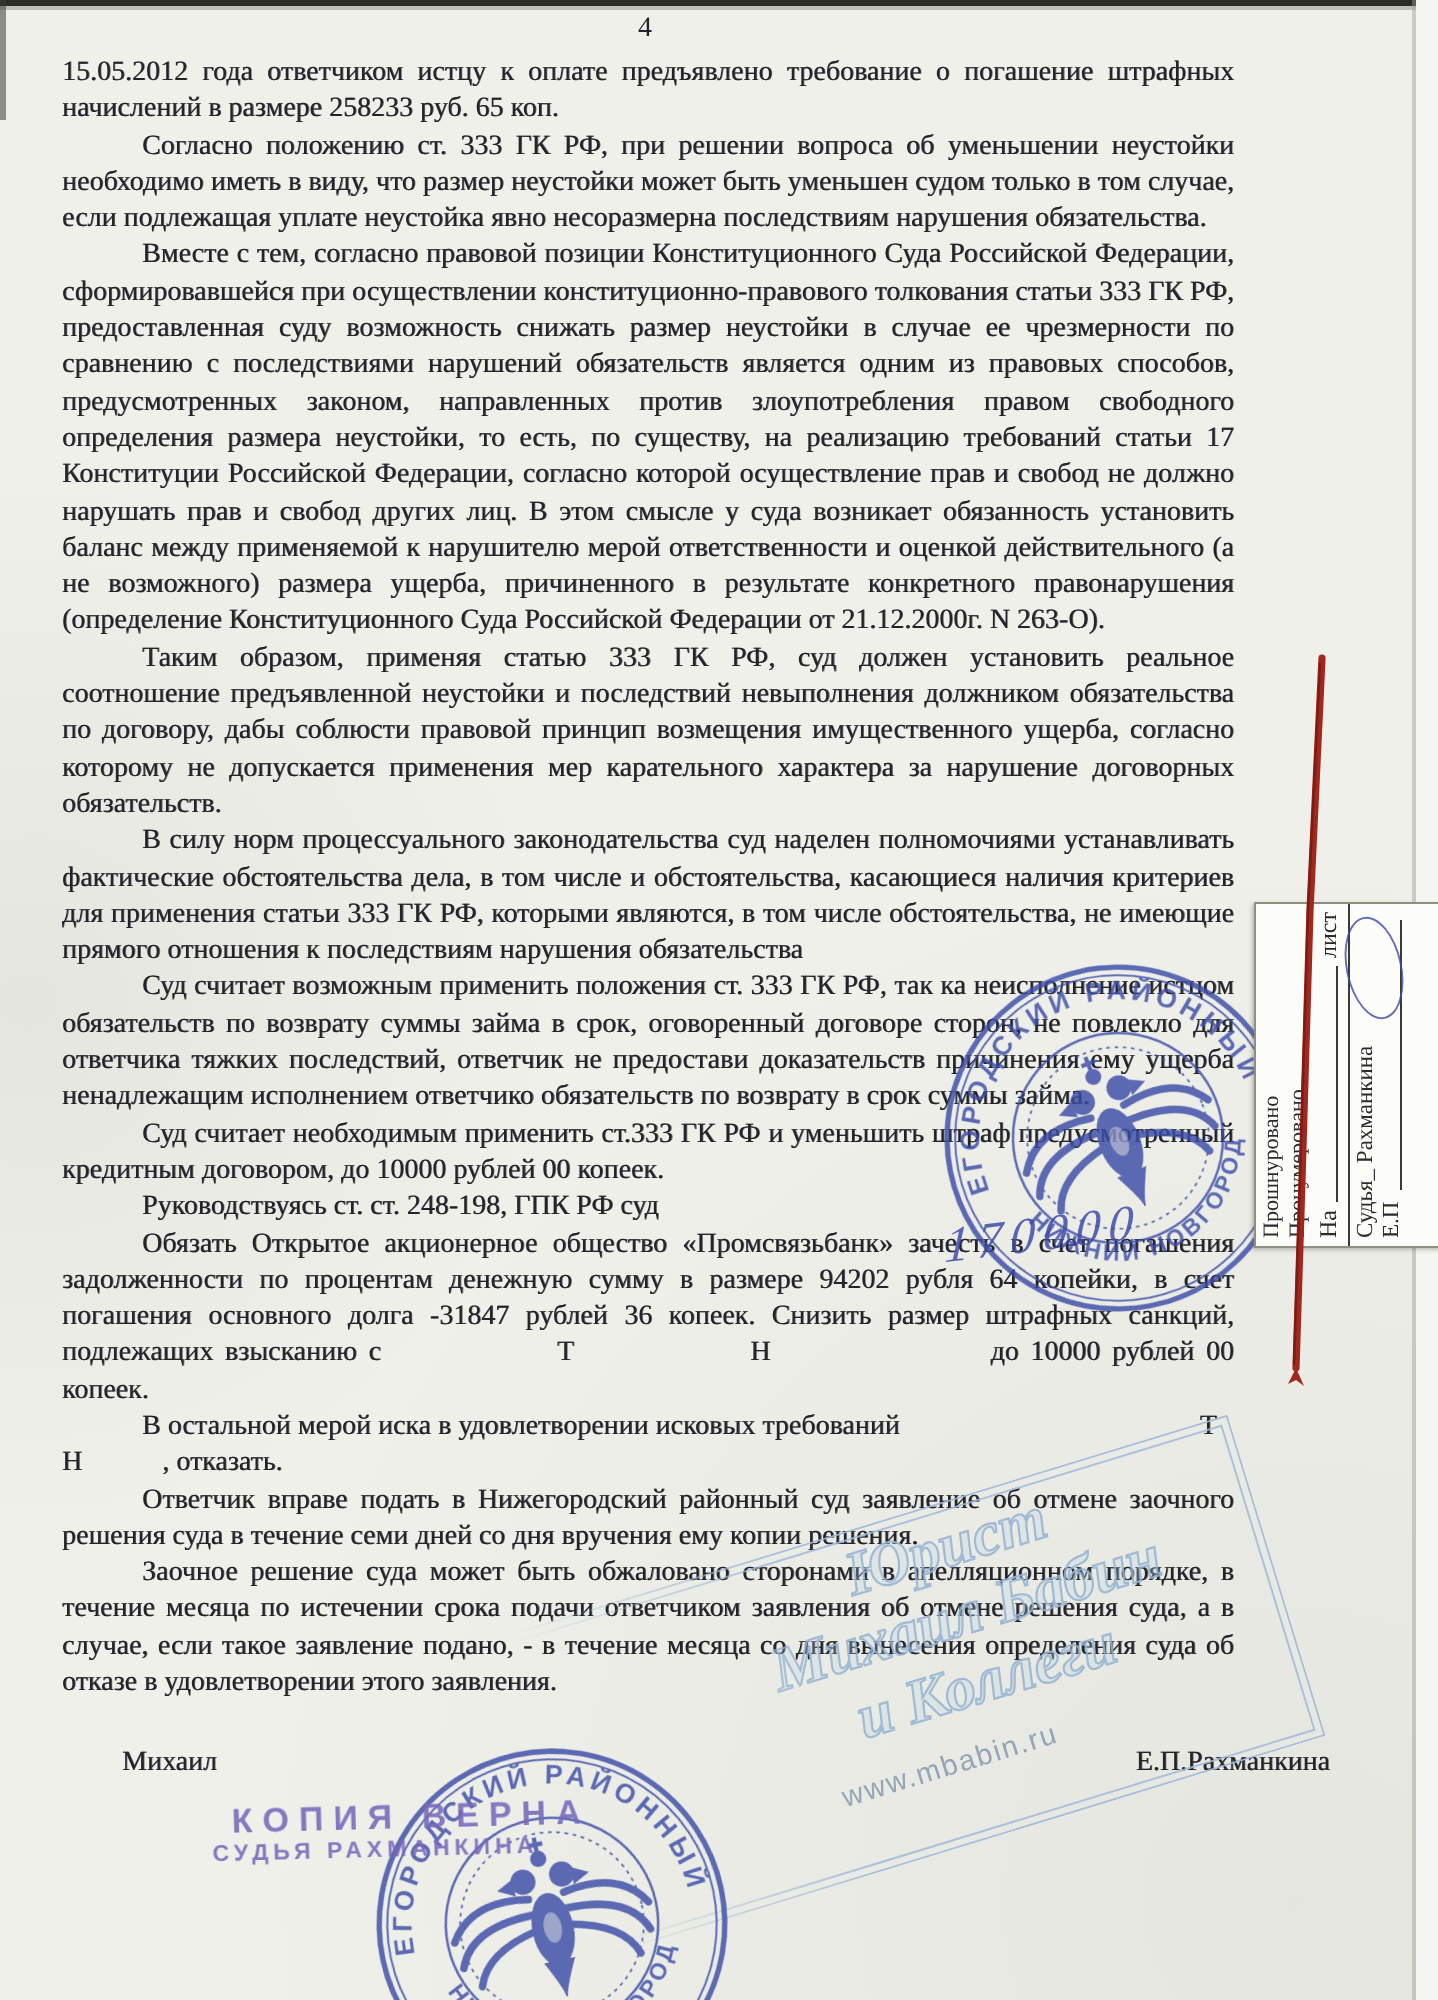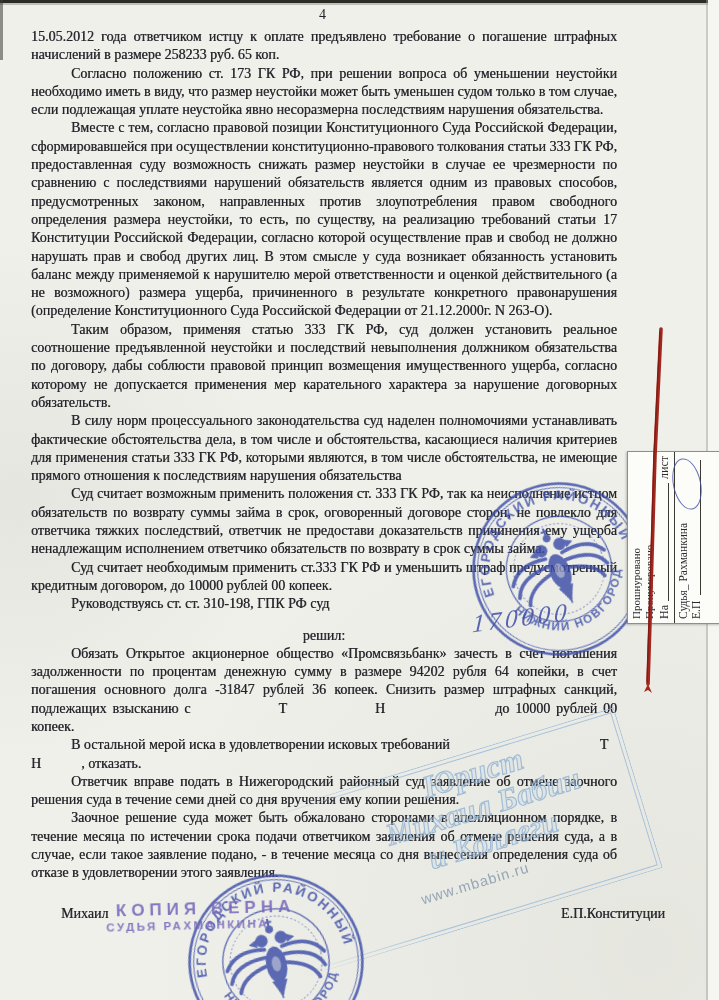--- a/index.html
+++ b/index.html
@@ -119,35 +119,34 @@
   <div class="scan-top"></div>
   <div class="scan-top2"></div>
   <div class="scan-left"></div>
   <div class="scan-right-band"></div>
   <div class="scan-right-seam"></div>
 
   <div class="pageno">4</div>
 
   <div class="text">
     <p>15.05.2012 года ответчиком истцу к оплате предъявлено   требование   о   погашение штрафных начислений в размере 258233 руб. 65 коп.</p>
-    <p class="ind">Согласно положению ст. 173 ГК РФ, при решении вопроса об уменьшении неустойки необходимо иметь в виду, что размер неустойки может быть уменьшен судом только в том случае, если подлежащая уплате неустойка явно несоразмерна последствиям нарушения обязательства.</p>
+    <p class="ind">Согласно положению ст. 333 ГК РФ, при решении вопроса об уменьшении неустойки необходимо иметь в виду, что размер неустойки может быть уменьшен судом только в том случае, если подлежащая уплате неустойка явно несоразмерна последствиям нарушения обязательства.</p>
     <p class="ind">Вместе с тем, согласно правовой позиции Конституционного Суда Российской Федерации, сформировавшейся при осуществлении конституционно-правового толкования статьи 333 ГК РФ, предоставленная суду возможность снижать размер неустойки в случае ее чрезмерности по сравнению с последствиями нарушений обязательств является одним из правовых способов, предусмотренных законом, направленных против злоупотребления правом свободного определения размера неустойки, то есть, по существу, на реализацию требований статьи 17 Конституции Российской Федерации, согласно которой осуществление прав и свобод не должно нарушать прав и свобод других лиц. В этом смысле у суда возникает обязанность установить баланс между применяемой к нарушителю мерой ответственности и оценкой действительного (а не возможного) размера ущерба, причиненного в результате конкретного правонарушения (определение Конституционного Суда Российской Федерации от 21.12.2000г. N 263-О).</p>
     <p class="ind">Таким образом, применяя статью 333 ГК РФ, суд должен установить реальное соотношение предъявленной неустойки и последствий невыполнения должником обязательства по договору, дабы соблюсти правовой принцип возмещения имущественного ущерба, согласно которому не допускается применения мер карательного характера за нарушение договорных обязательств.</p>
     <p class="ind">В силу норм процессуального законодательства суд наделен полномочиями устанавливать фактические обстоятельства дела, в том числе и обстоятельства, касающиеся наличия критериев для применения статьи 333 ГК РФ, которыми являются, в том числе обстоятельства, не имеющие прямого отношения к последствиям нарушения обязательства</p>
     <p class="ind">Суд считает возможным применить положения ст. 333 ГК РФ, так ка неисполнение истцом обязательств по возврату суммы займа в срок, оговоренный договоре сторон, не повлекло для ответчика тяжких последствий, ответчик не предостави доказательств причинения ему ущерба  ненадлежащим исполнением  ответчико обязательств по возврату в срок суммы займа.</p>
     <p class="ind">Суд  считает необходимым применить ст.333 ГК РФ и уменьшить штраф предусмотренный кредитным договором, до 10000 рублей 00 копеек.</p>
-    <p class="ind">Руководствуясь ст. ст. 310-198, ГПК РФ суд</p>
-    <p class="reshil">решил:</p>
+    <p class="ind">Руководствуясь ст. ст. 248-198, ГПК РФ суд</p>
     <p class="ind"><span>Обязать Открытое акционерное общество «Промсвязьбанк» зачесть в счет погашения задолженности по процентам денежную сумму в размере 94202 рубля 64 копейки, в счет погашения основного долга -31847 рублей 36 копеек. Снизить размер штрафных санкций, подлежащих взысканию с</span><span class="pg g88"></span><span>Т</span><span class="pg g88"></span><span>Н</span><span class="pg g110"></span><span>до 10000 рублей 00 копеек.</span></p>
     <p class="ind"><span>В остальной мерой иска в удовлетворении исковых требований</span><span class="pg g150"></span><span>Т</span><br><span>Н</span><span class="pg g40"></span><span>, отказать.</span></p>
     <p class="ind">Ответчик вправе подать в Нижегородский районный суд заявление об отмене заочного решения суда в течение семи дней со дня вручения ему копии решения.</p>
     <p class="ind">Заочное решение суда может быть обжаловано сторонами в апелляционном порядке, в течение месяца по истечении срока подачи ответчиком заявления об отмене решения суда, а в случае, если такое заявление подано, - в течение месяца со дня вынесения определения суда об отказе в удовлетворении этого заявления.</p>
     <p class="sigrow">
       <span class="sig-role">Михаил</span>
-      <span class="sig-name">Е.П.Конституции</span>
+      <span class="sig-name">Е.П.Рахманкина</span>
     </p>
   </div>
 
   <div class="wm">
     <div class="wm-outer"></div>
     <div class="wm-inner"></div>
     <div class="wm-content">
       <div>Юрист</div>
       <div>Михаил Бабин</div>
       <div>и Коллеги</div>

